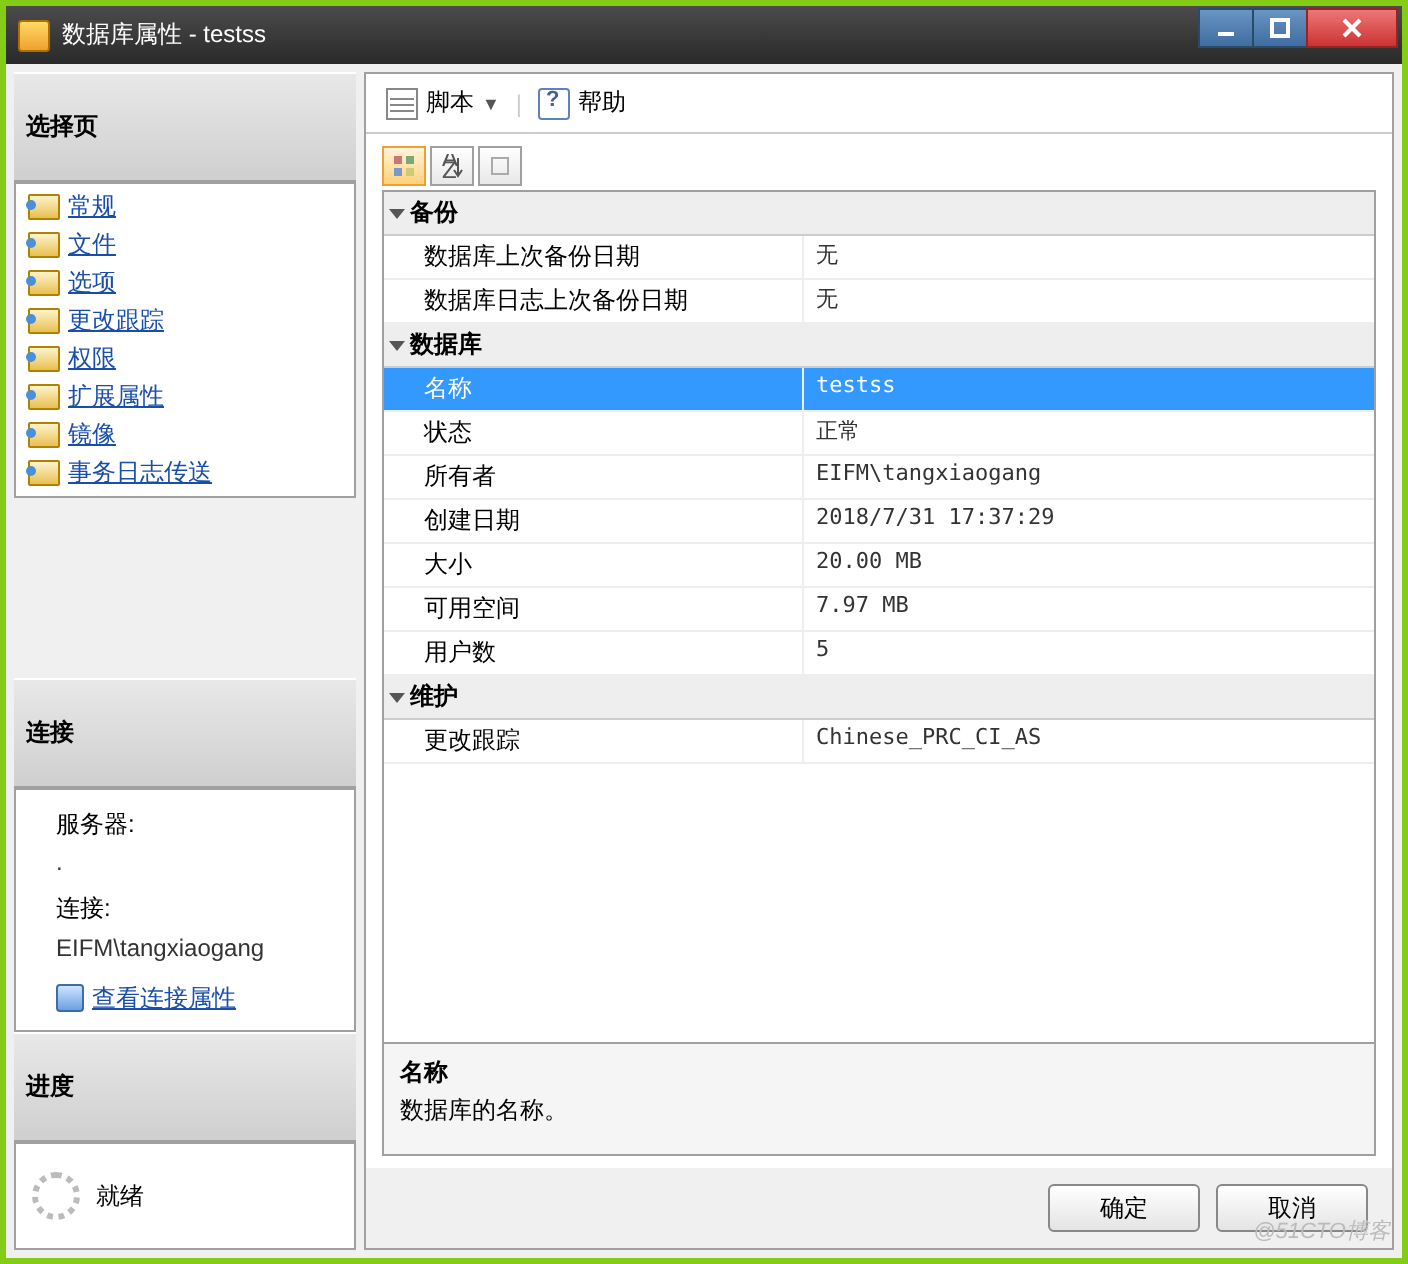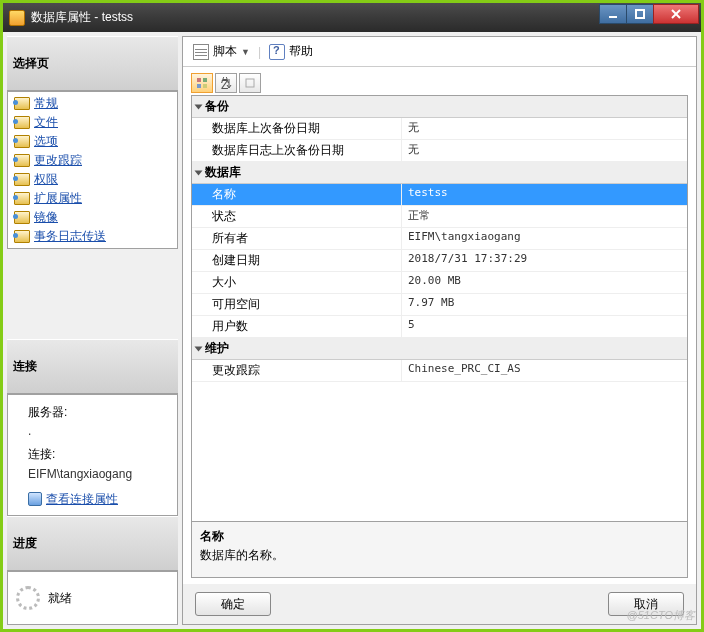--- a/index.html
+++ b/index.html
@@ -47,21 +47,21 @@
 .pg-grid{flex:1;border:1px solid #a0a0a0;overflow:auto;background:#fff;}
 .pg-cat{background:#eee;border-bottom:1px solid #ccc;padding:2px 4px;font-weight:bold;display:flex;align-items:center;gap:4px;}
 .pg-cat .tri{display:inline-block;width:0;height:0;border-top:4px solid transparent;border-bottom:4px solid transparent;border-left:5px solid #555;transform:rotate(90deg);}
 .pg-row{display:flex;border-bottom:1px solid #eee;}
 .pg-row.sel{background:#3399ff;color:#fff;}
 .pg-key{width:210px;padding:2px 4px 2px 20px;border-right:1px solid #eee;}
 .pg-val{flex:1;padding:2px 6px;font-family:Consolas,monospace;font-size:11px;color:#333;}
 .pg-row.sel .pg-val{color:#fff;}
 .pg-desc{border:1px solid #a0a0a0;border-top:none;padding:6px 8px;height:56px;background:#f5f5f5;}
 .pg-desc .dt{font-weight:bold;margin-bottom:2px;}
-.buttons{display:flex;justify-content:space-between;gap:8px;padding:8px 12px;background:#f0f0f0;}
+.buttons{display:flex;justify-content:flex-end;gap:8px;padding:8px 12px;background:#f0f0f0;}
 .btn{width:76px;height:24px;border:1px solid #888;background:linear-gradient(180deg,#fff,#e4e4e4);border-radius:3px;cursor:pointer;}
 .watermark{position:absolute;right:6px;bottom:6px;color:#bbb;font-size:11px;font-style:italic;}
 </style>
 </head>
 <body>
 
 <div class="window">
   <div class="titlebar">
     <div class="titlebar-icon"></div>
     <div class="titlebar-text">数据库属性 - testss</div>

